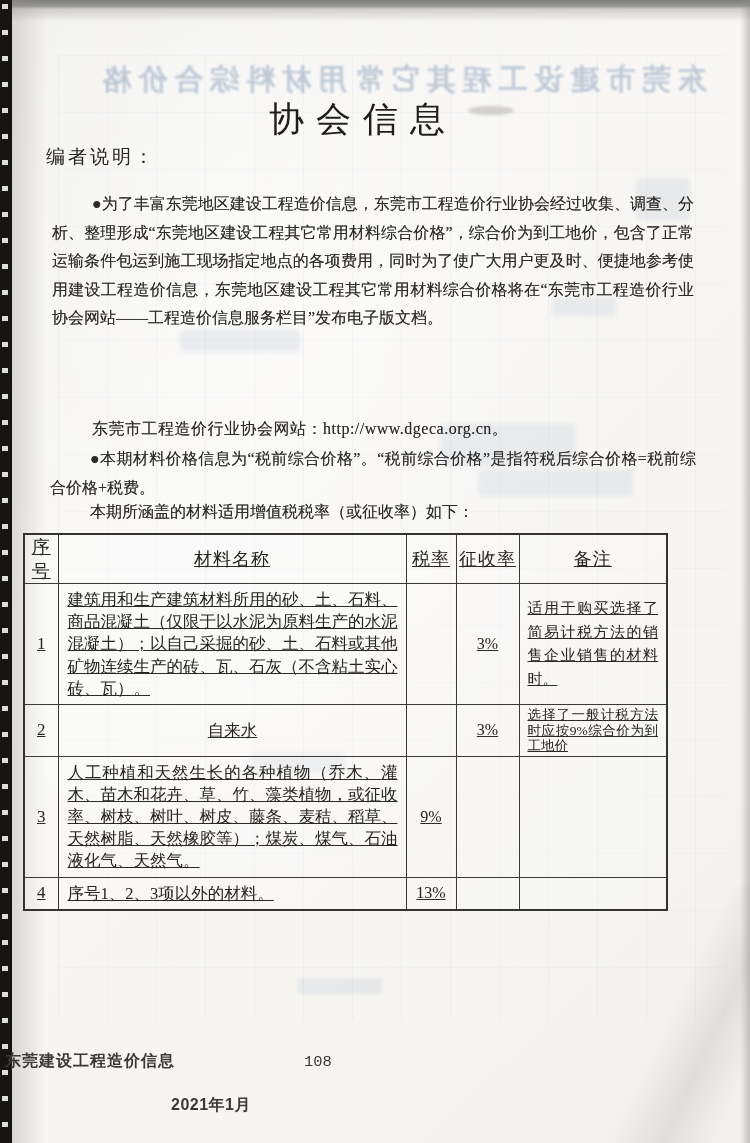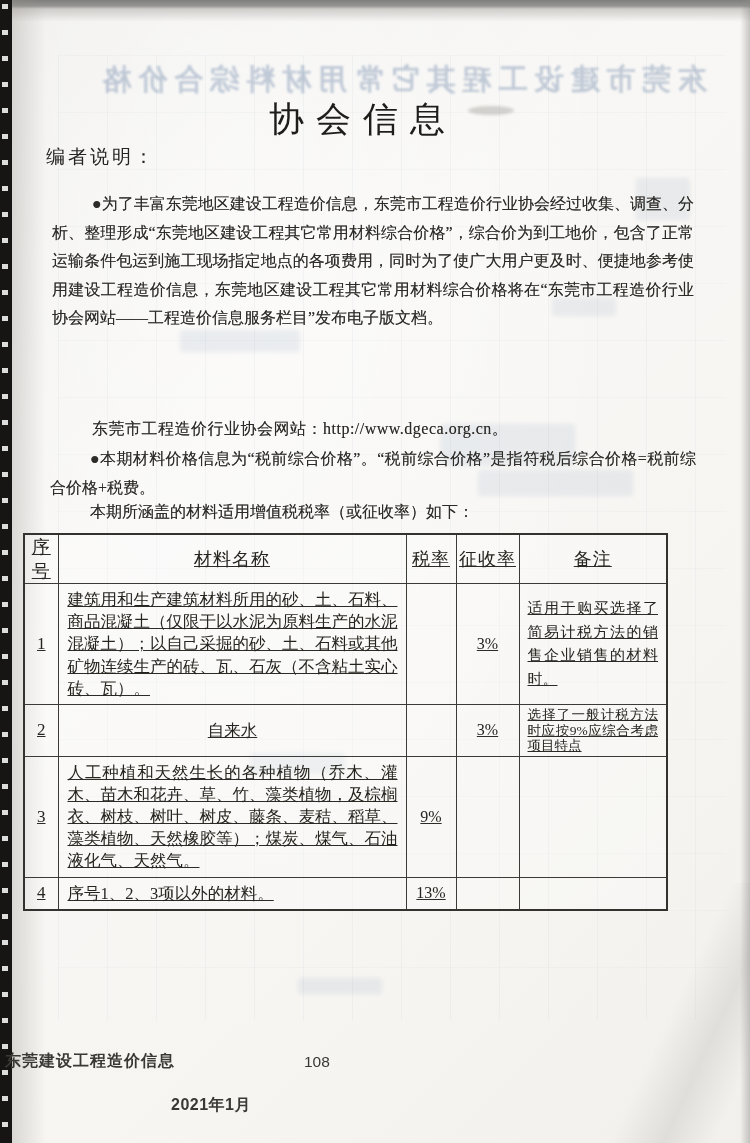--- a/index.html
+++ b/index.html
@@ -76,21 +76,21 @@
   td.cell-remark{font-size:15px;line-height:23.5px;padding:2px 8px;text-align:justify;}
   tr.row-1{height:119px;} tr.row-2{height:49px;} tr.row-3{height:116px;} tr.row-4{height:33px;}
   tr.row-2 td.cell-remark{font-size:13.5px;line-height:15.5px;}
   tr.row-2 td.cell-material{text-align:center;margin-left:12px;}
   
   .page-footer{position:absolute;top:1051px;left:5px;width:740px;height:24px;
     font-family:"Liberation Sans","DejaVu Sans",sans-serif;font-size:16px;color:#3a3834;}
   .footer-journal{position:absolute;left:0;top:0;font-weight:bold;letter-spacing:1px;}
   .footer-issue{position:absolute;left:166px;top:12px;font-weight:bold;letter-spacing:.5px;margin-top:32px;}
   .footer-page-number{position:absolute;left:299px;top:2px;
-    font-family:Liberation Sans, sans-serif;font-size:15.5px;font-weight:400;}
+    font-family:Liberation Mono, monospace;font-size:15.5px;font-weight:400;}
 </style>
 </head>
 <body>
 
 <div class="scan-page">
 
   <div class="edge-top"></div>
   <div class="edge-left"></div>
   <div class="edge-left-dashes"></div>
   <div class="left-shade"></div>
@@ -141,25 +141,25 @@
         <td class="cell-material">建筑用和生产建筑材料所用的砂、土、石料、商品混凝土（仅限于以水泥为原料生产的水泥混凝土）；以自己采掘的砂、土、石料或其他矿物连续生产的砖、瓦、石灰（不含粘土实心砖、瓦）。</td>
         <td class="cell-rate"></td>
         <td class="cell-levy">3%</td>
         <td class="cell-remark">适用于购买选择了简易计税方法的销售企业销售的材料时。</td>
       </tr>
       <tr class="row-2">
         <td class="cell-no">2</td>
         <td class="cell-material">自来水</td>
         <td class="cell-rate"></td>
         <td class="cell-levy">3%</td>
-        <td class="cell-remark">选择了一般计税方法时应按9%应综合考虑项目特点</td>
+        <td class="cell-remark">选择了一般计税方法时应按9%综合价为到工地价</td>
       </tr>
       <tr class="row-3">
         <td class="cell-no">3</td>
-        <td class="cell-material">人工种植和天然生长的各种植物（乔木、灌木、苗木和花卉、草、竹、藻类植物，及棕榈衣、树枝、树叶、树皮、藤条、麦秸、稻草、藻类植物、天然橡胶等）；煤炭、煤气、石油液化气、天然气。</td>
+        <td class="cell-material">人工种植和天然生长的各种植物（乔木、灌木、苗木和花卉、草、竹、藻类植物，或征收率、树枝、树叶、树皮、藤条、麦秸、稻草、天然树脂、天然橡胶等）；煤炭、煤气、石油液化气、天然气。</td>
         <td class="cell-rate">9%</td>
         <td class="cell-levy"></td>
         <td class="cell-remark"></td>
       </tr>
       <tr class="row-4">
         <td class="cell-no">4</td>
         <td class="cell-material">序号1、2、3项以外的材料。</td>
         <td class="cell-rate">13%</td>
         <td class="cell-levy"></td>
         <td class="cell-remark"></td>

